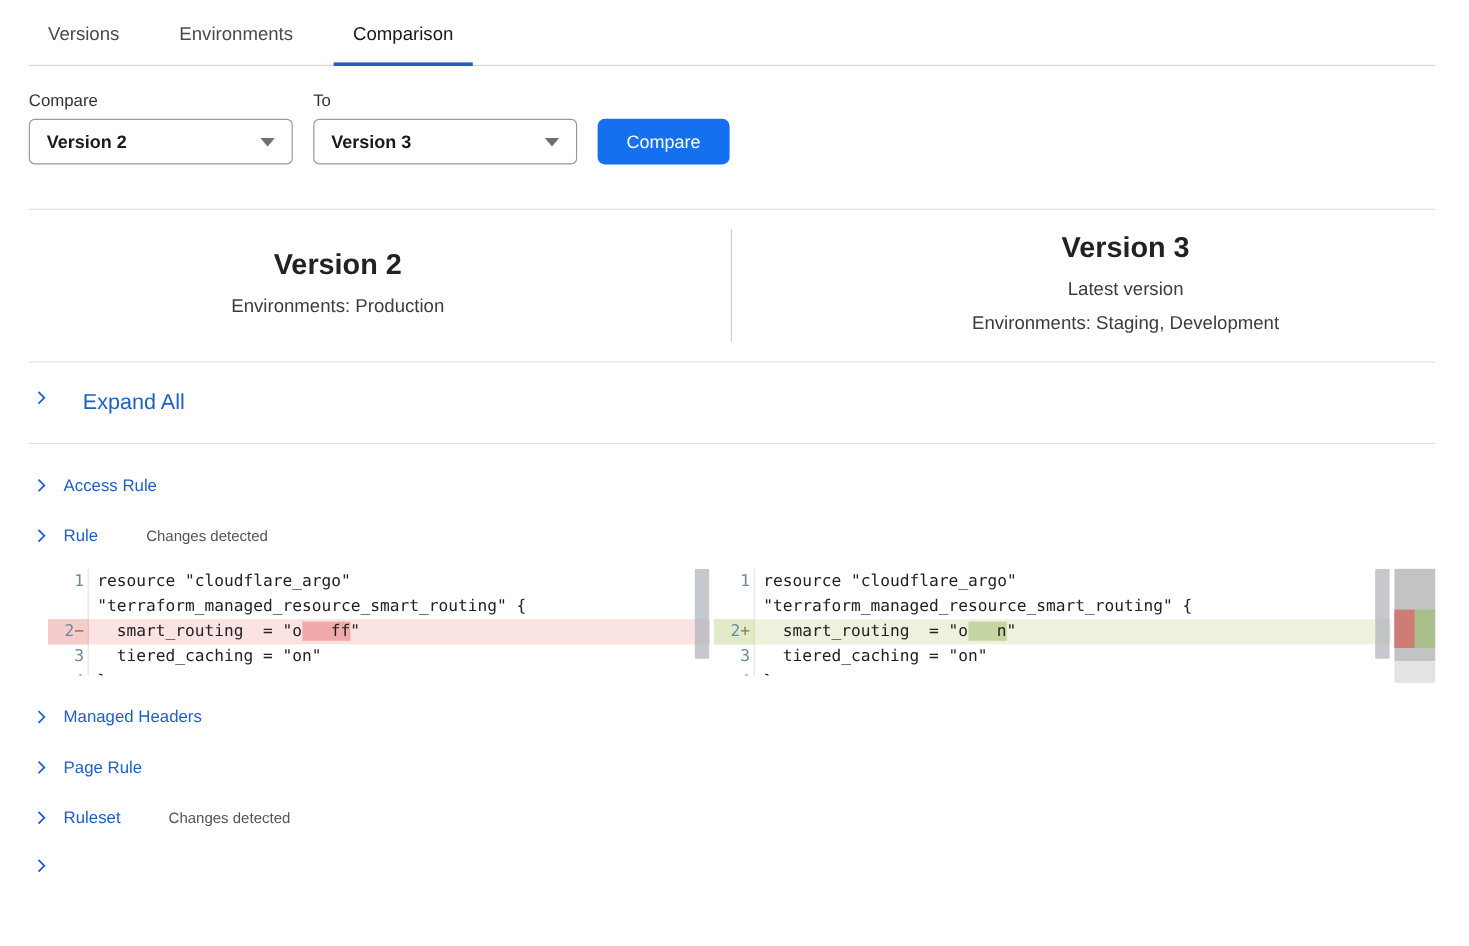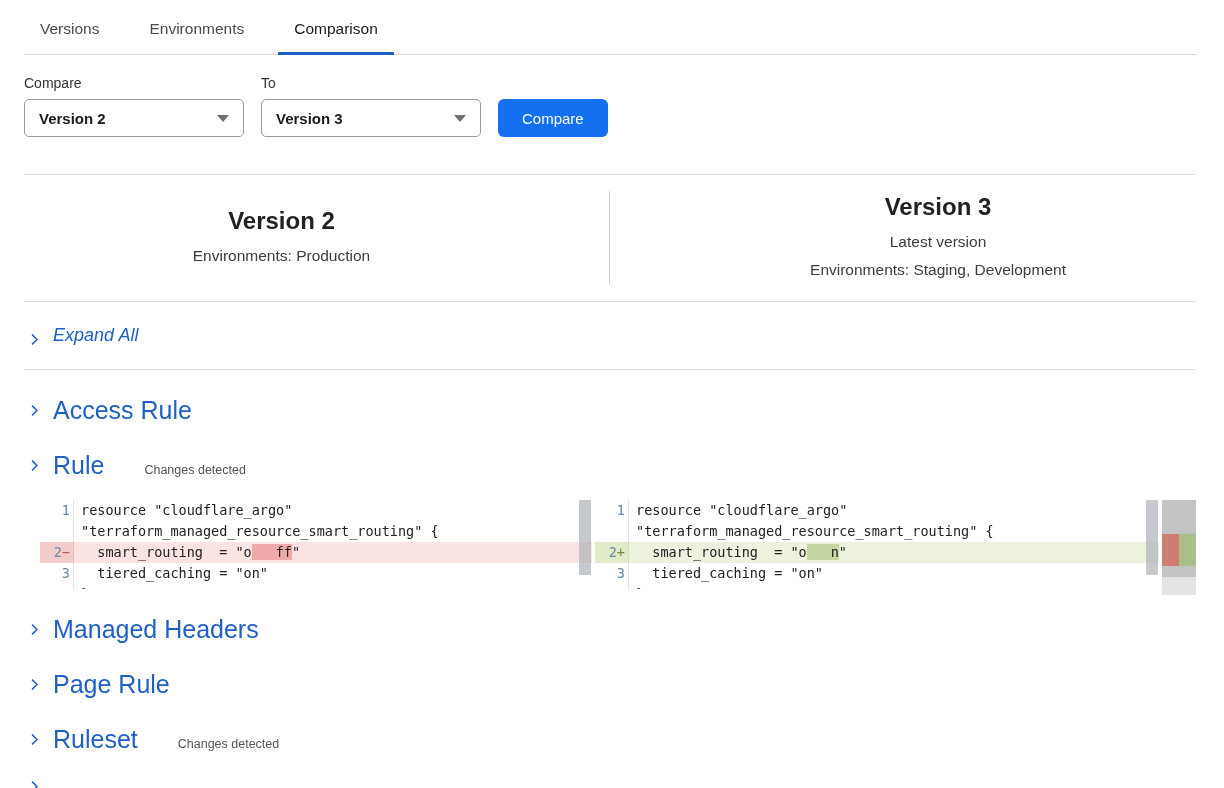--- a/index.html
+++ b/index.html
@@ -44,27 +44,27 @@
   
   .vheads{display:flex;align-items:center;min-height:126px;}
   .vcol{display:flex;flex-direction:column;justify-content:center;text-align:center;}
   .vcol.left{width:586px;padding-right:70px;border-right:1px solid #cfcfcf;align-self:stretch;margin:16px 0;}
   .vcol.right{width:586px;padding-left:70px;}
   .vtitle{font-size:24px;font-weight:bold;color:#222;margin-bottom:7px;}
   .vsub{font-size:15.5px;color:#3c3c3c;line-height:28px;}
   .hr2{border:none;border-top:1px solid var(--divider);}
 
   
-  .expand-band{display:flex;align-items:flex-end;gap:12px;padding:23px 4px;border-bottom:1px solid var(--divider);cursor:pointer;font-style:italic;}
+  .expand-band{display:flex;align-items:flex-start;gap:28px;padding:23px 4px;border-bottom:1px solid var(--divider);cursor:pointer;}
   .expand-band .lbl{font-size:18px;color:var(--link-blue);}
 
   
   .section-row{display:flex;align-items:baseline;gap:12px;padding:0 4px;margin-top:26px;cursor:pointer;}
   .section-row .chev{align-self:center;}
-  .section-row .lbl{font-size:25px;color:var(--link-blue);}
+  .section-row .lbl{font-size:14px;color:var(--link-blue);}
   .badge{font-size:12.5px;color:#555;margin-left:28px;text-align:center;}
   .badge:empty{display:none;}
   .chev svg{display:block;}
 
   
   .diff{display:flex;margin:20px 0 6px 16px;}
   .pane{position:relative;height:89px;overflow:hidden;background:#fff;}
   .pane.leftpane{width:552px;margin-right:3px;}
   .pane.rightpane{width:564px;margin-right:3px;}
   .code-row{display:flex;height:21px;line-height:21px;white-space:pre;

